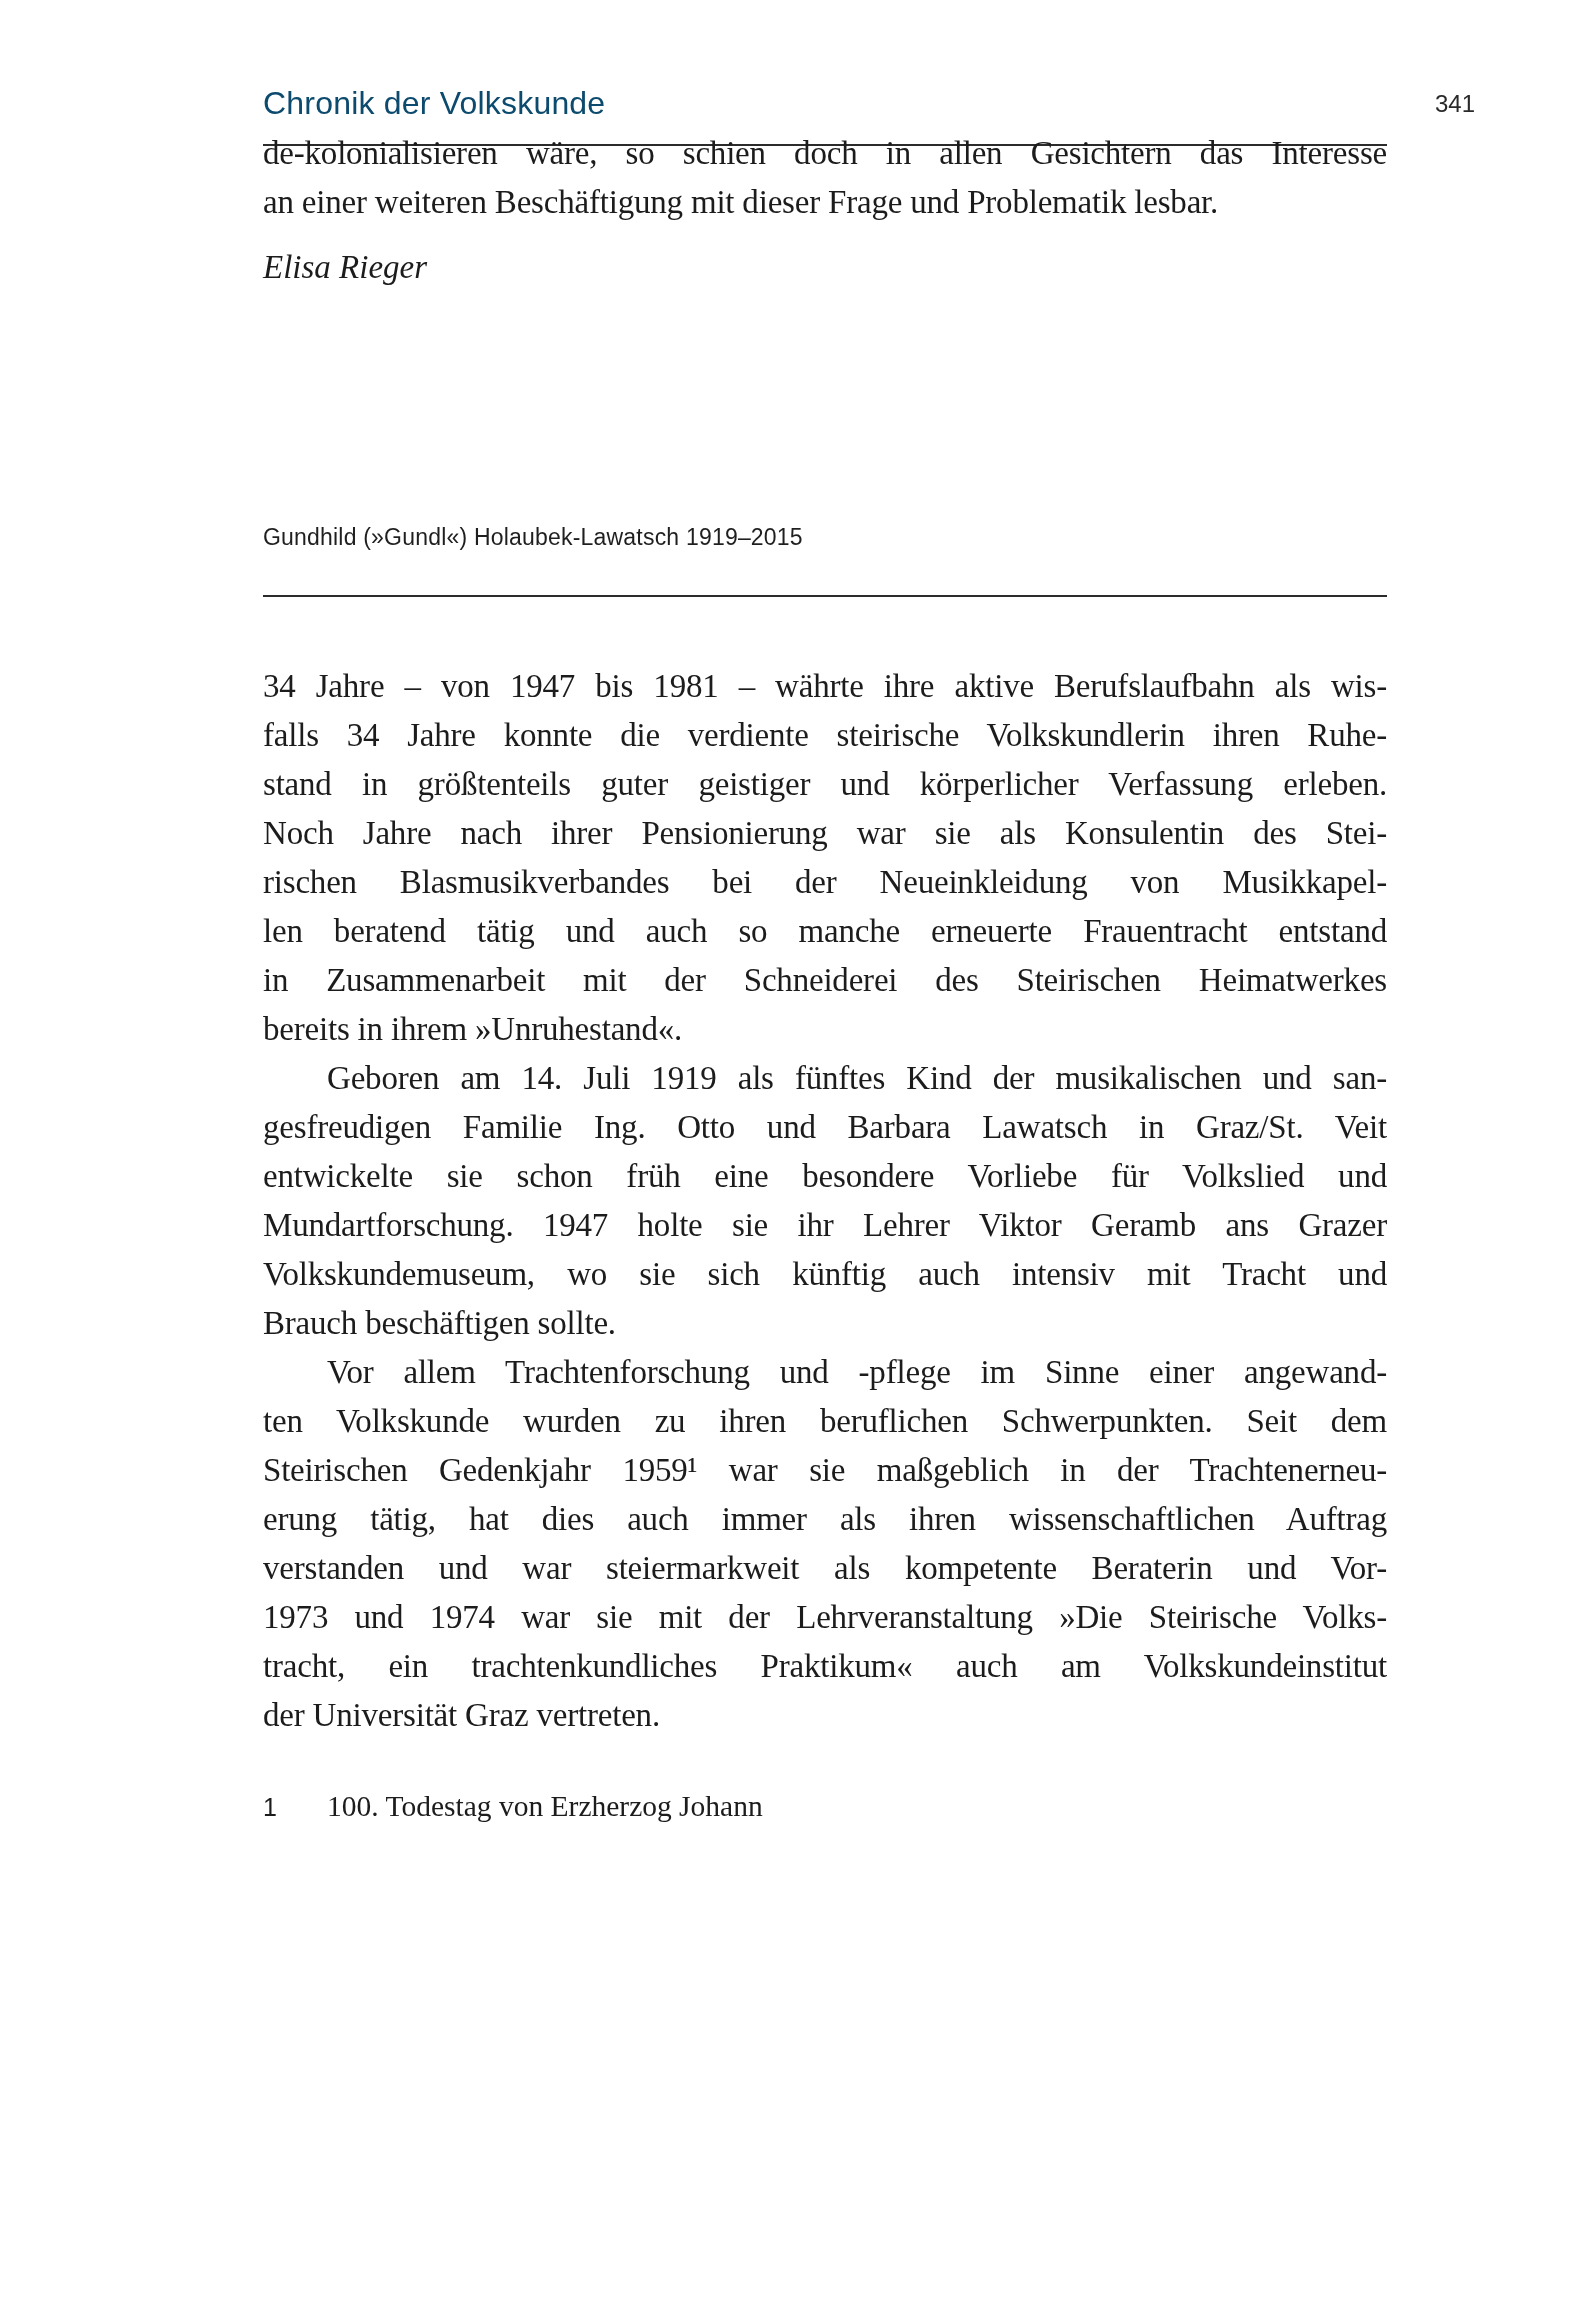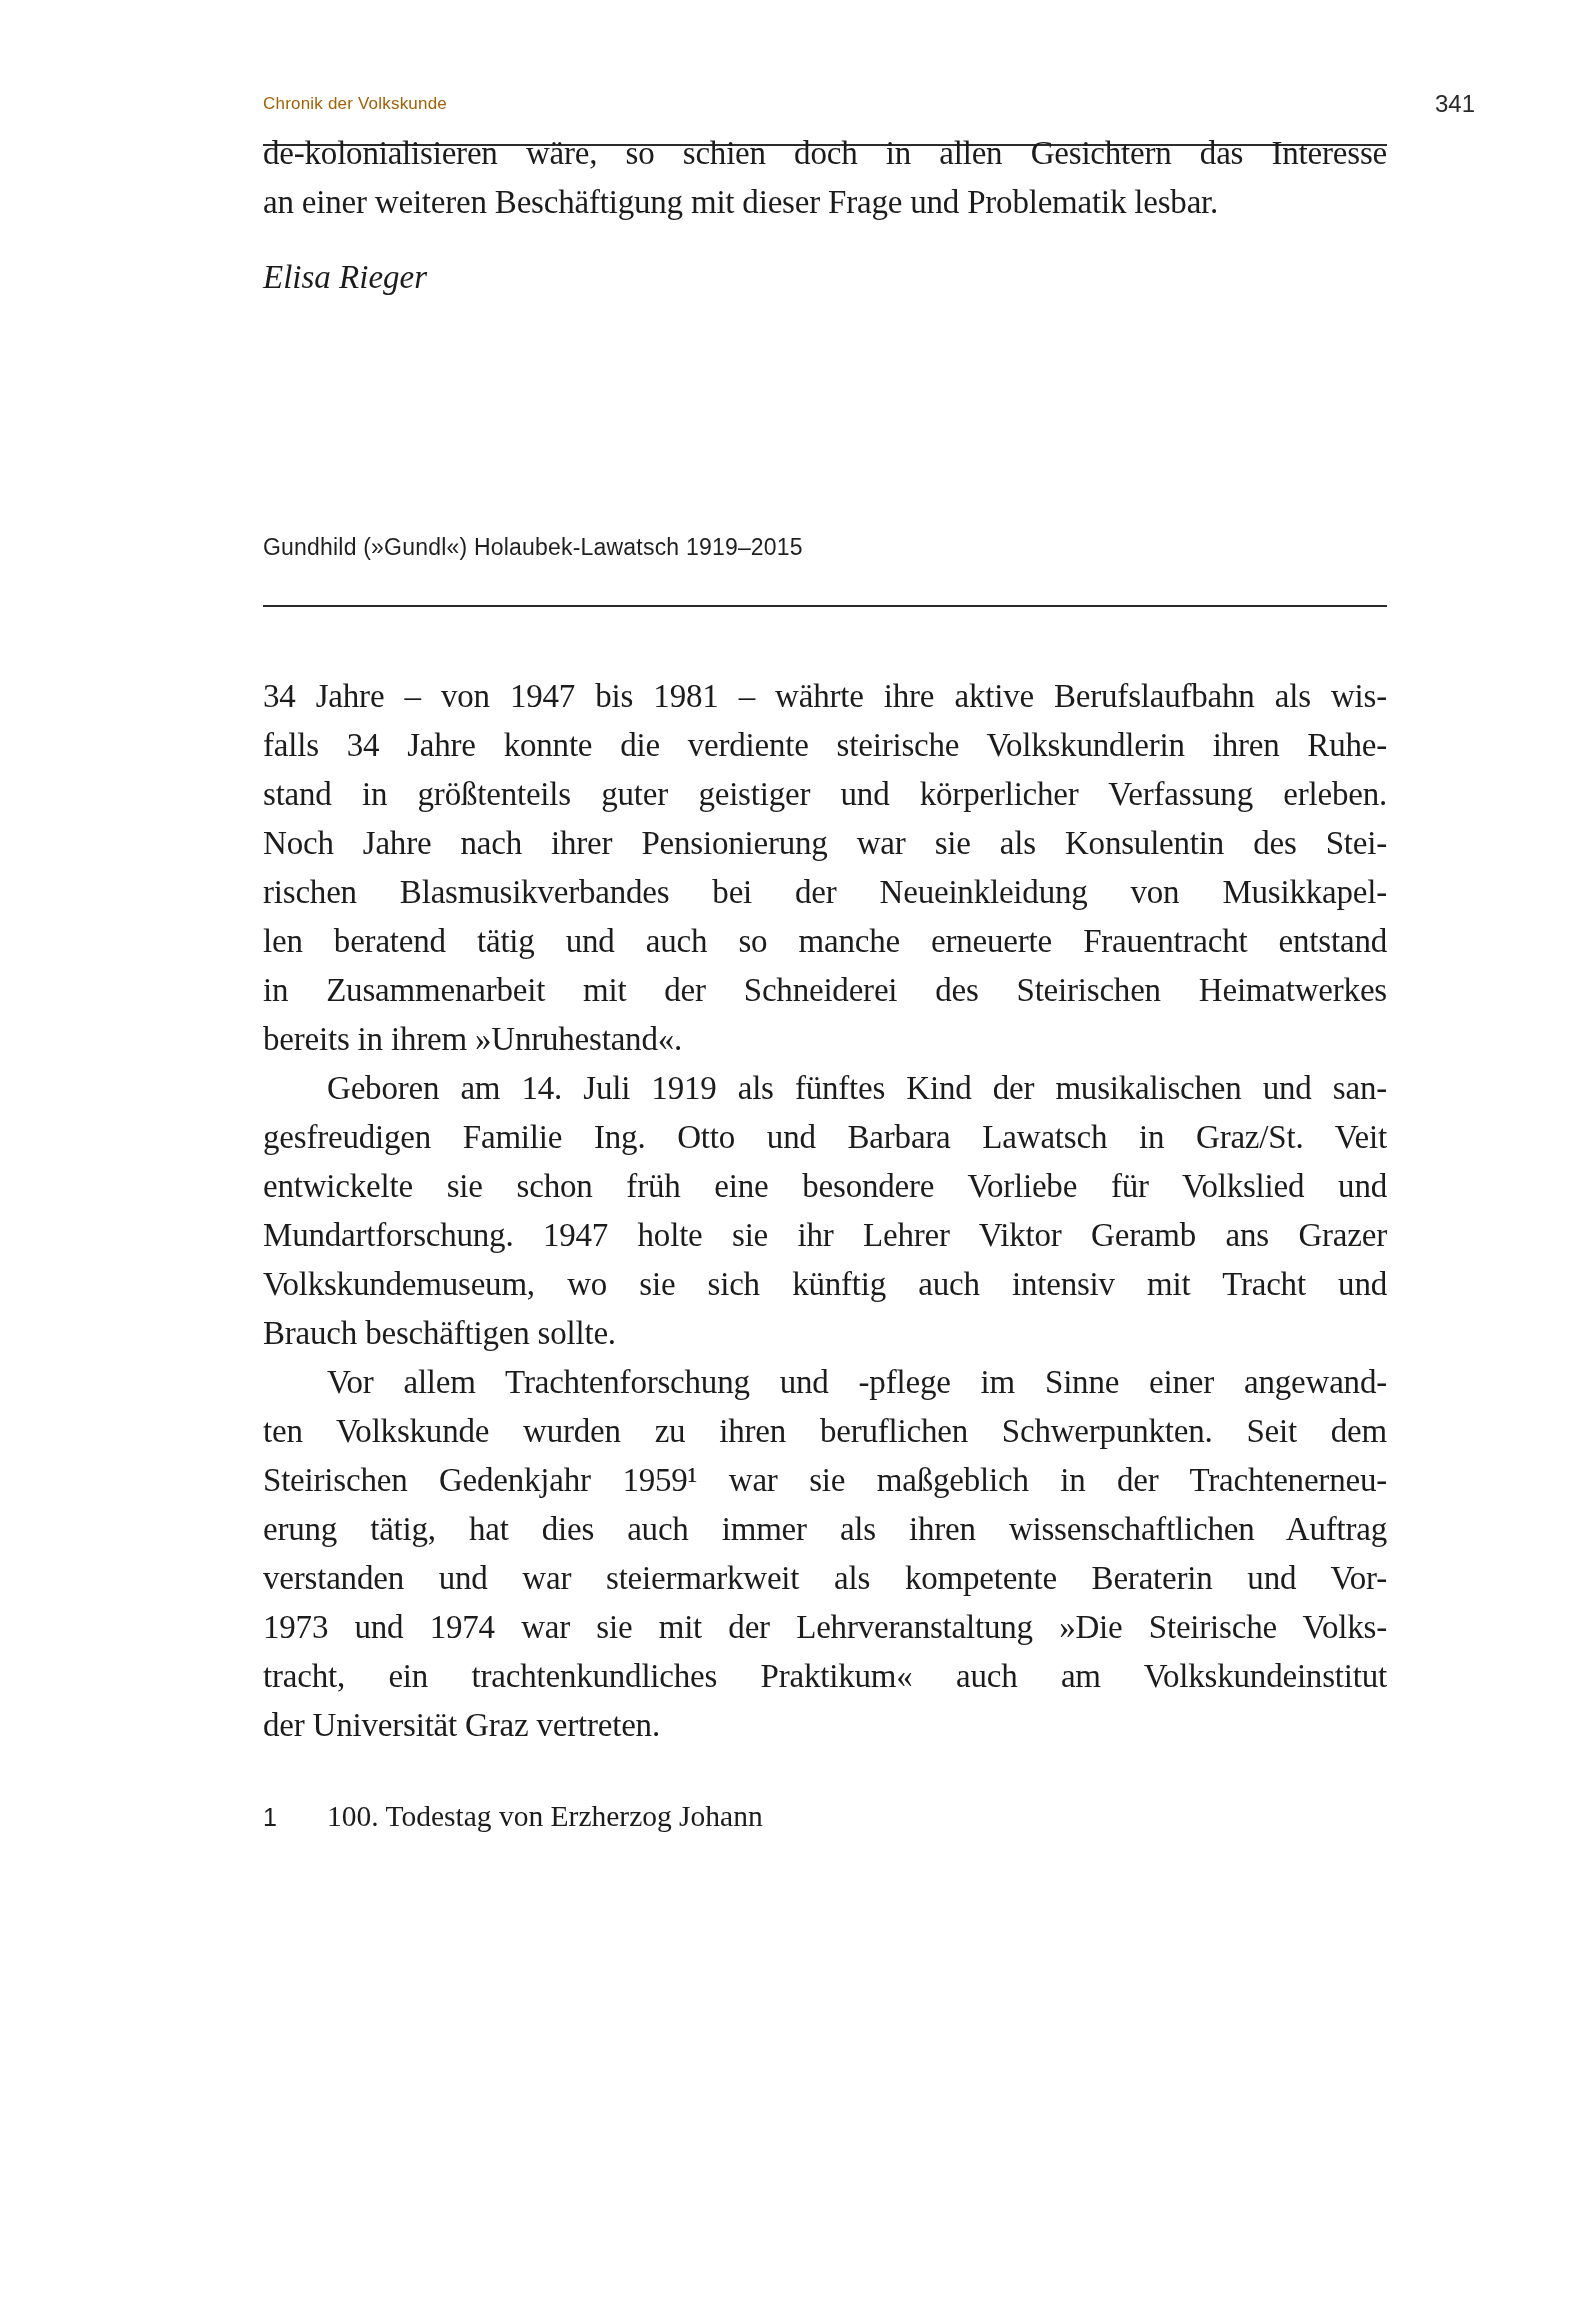--- a/index.html
+++ b/index.html
@@ -13,23 +13,23 @@
     font-family: "Liberation Serif", "DejaVu Serif", serif;
     overflow: hidden;
   }
   
   .running-head {
     position: absolute;
     left: 263px;
     top: 89px;
     width: 1124px;
     font-family: "Liberation Sans", "DejaVu Sans", sans-serif;
-    font-size: 17px;
+    font-size: 32px;
     line-height: 29px;
-    color: #a16207;
+    color: #0c4a6e;
     letter-spacing: 0.2px;
   }
   .pagenum {
     position: absolute;
     top: 89px;
     right: 120px;
     font-family: "Liberation Sans", "DejaVu Sans", sans-serif;
     font-size: 24px;
     line-height: 29px;
     color: #2a2a2a;
@@ -61,21 +61,21 @@
     text-align: justify;
     text-align-last: justify;
     white-space: normal;
   }
   .line.last {
     text-align: center;
     text-align-last: left;
   }
   .line.indent { text-indent: 64px; }
   .author {
-    margin-top: 26px;
+    margin-top: 16px;
     font-style: italic;
     font-size: 33px;
     line-height: 49px;
   }
   .heading {
     margin: 225px 0 0 0;
     font-family: "Liberation Sans", "DejaVu Sans", sans-serif;
     font-weight: 400;
     font-size: 23px;
     line-height: 40px;

